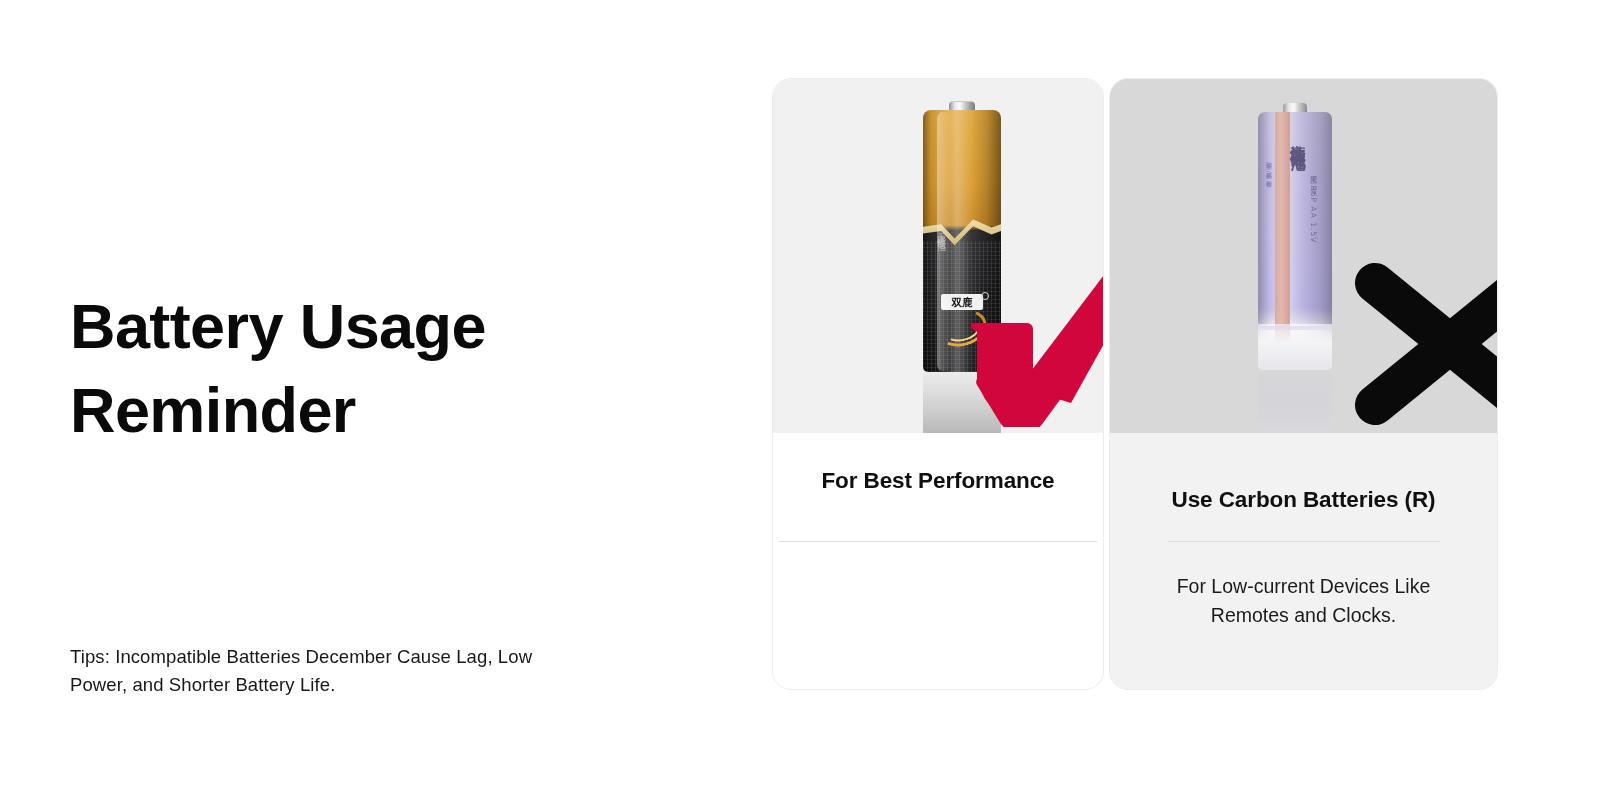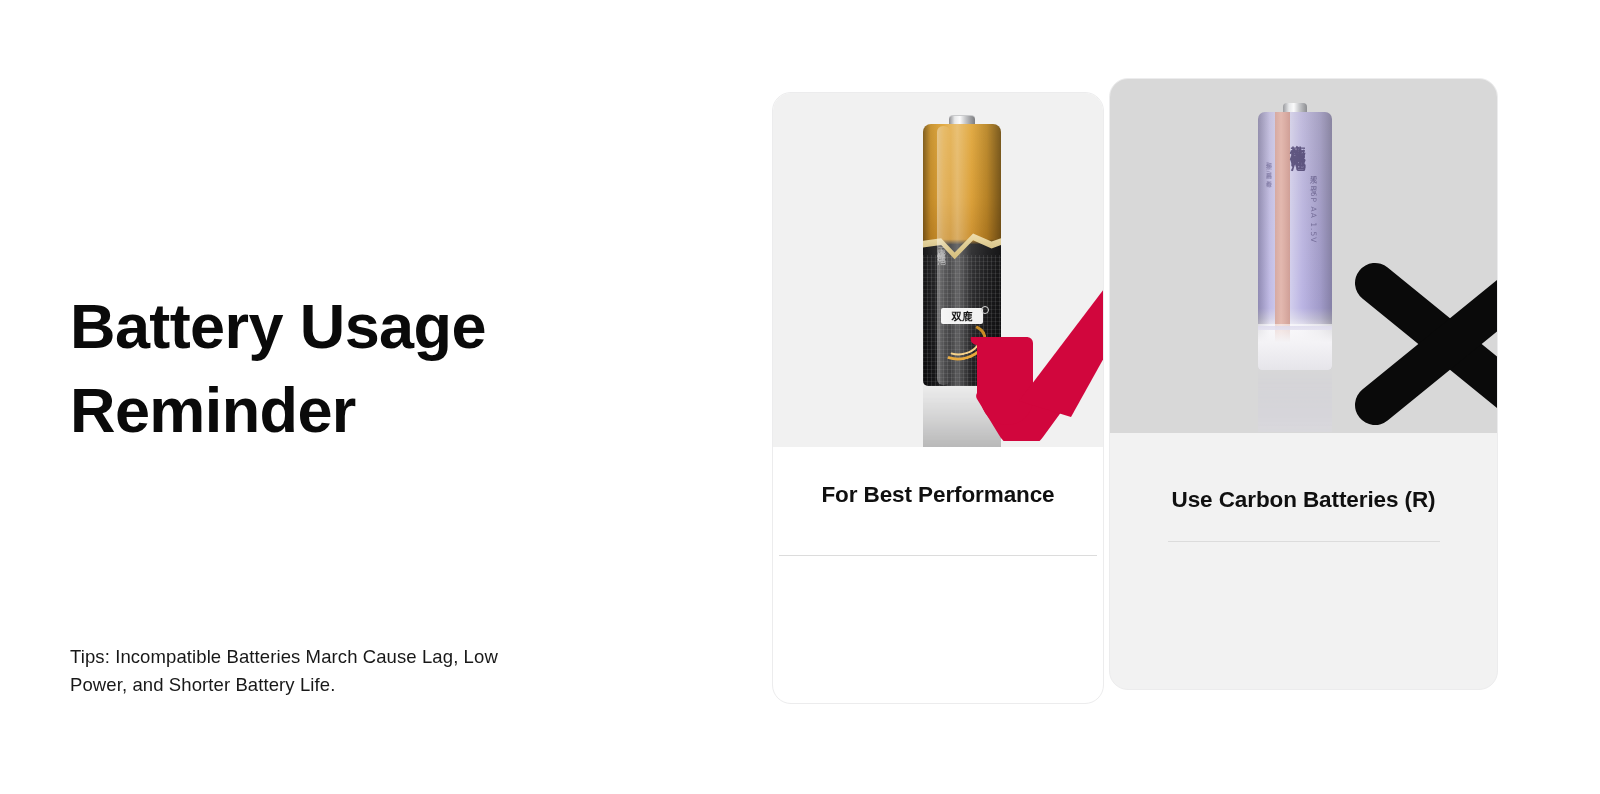--- a/index.html
+++ b/index.html
@@ -44,21 +44,21 @@
   }
   .card {
     position: relative;
     height: 612px;
     border-radius: 19px;
     overflow: hidden;
     display: flex;
     flex-direction: column;
     border: 1px solid #ececed;
   }
-  .card.good { width: 332px; background: #ffffff; margin-top: 14px; }
+  .card.good { width: 332px; background: #ffffff; }
   .card.bad  { width: 389px; background: #f2f2f2; }
 
   
   .hero {
     position: relative;
     height: 354px;
     overflow: hidden;
   }
   .card.good .hero { background: #f1f1f1; }
   .card.bad  .hero { background: #d8d8d8; }
@@ -317,21 +317,21 @@
     color: #1b1b1b;
     font-weight: 400;
   }
 </style>
 </head>
 <body>
 
 <div class="stage">
 
   <h1 class="headline">Battery Usage Reminder</h1>
-  <p class="tips">Tips: Incompatible Batteries March Cause Lag, Low Power, and Shorter Battery Life.</p>
+  <p class="tips">Tips: Incompatible Batteries December Cause Lag, Low Power, and Shorter Battery Life.</p>
 
   <div class="cards">
 
     <div class="card good">
 
       <div class="hero">
 
         <div class="refl-wrap refl-alk">
           <div class="reflect alk-r">
               <div class="slab"></div>
@@ -399,17 +399,18 @@
             <line x1="176" y1="24" x2="26" y2="146"></line>
           </g>
         </svg>
       </div>
 
       <div class="body-pad">
         <div class="card-title">
           <div>Use Carbon Batteries (R)</div>
         </div>
         <div class="rule"></div>
+        <div class="card-desc">For Low-current Devices Like Remotes and Clocks.</div>
       </div>
     </div>
 
   </div>
 </div>
 
 </body></html>

